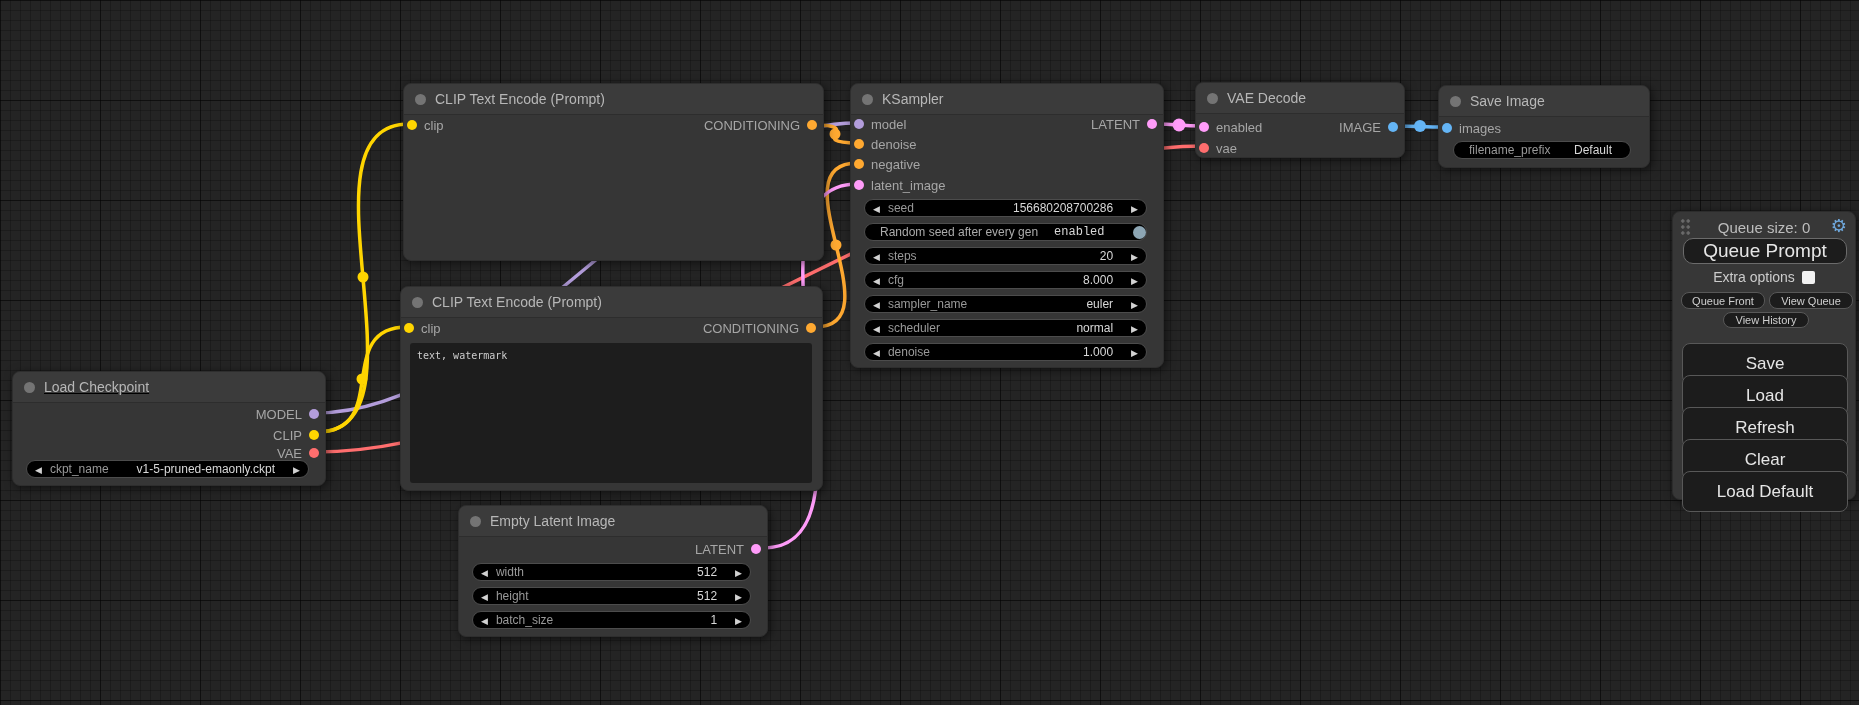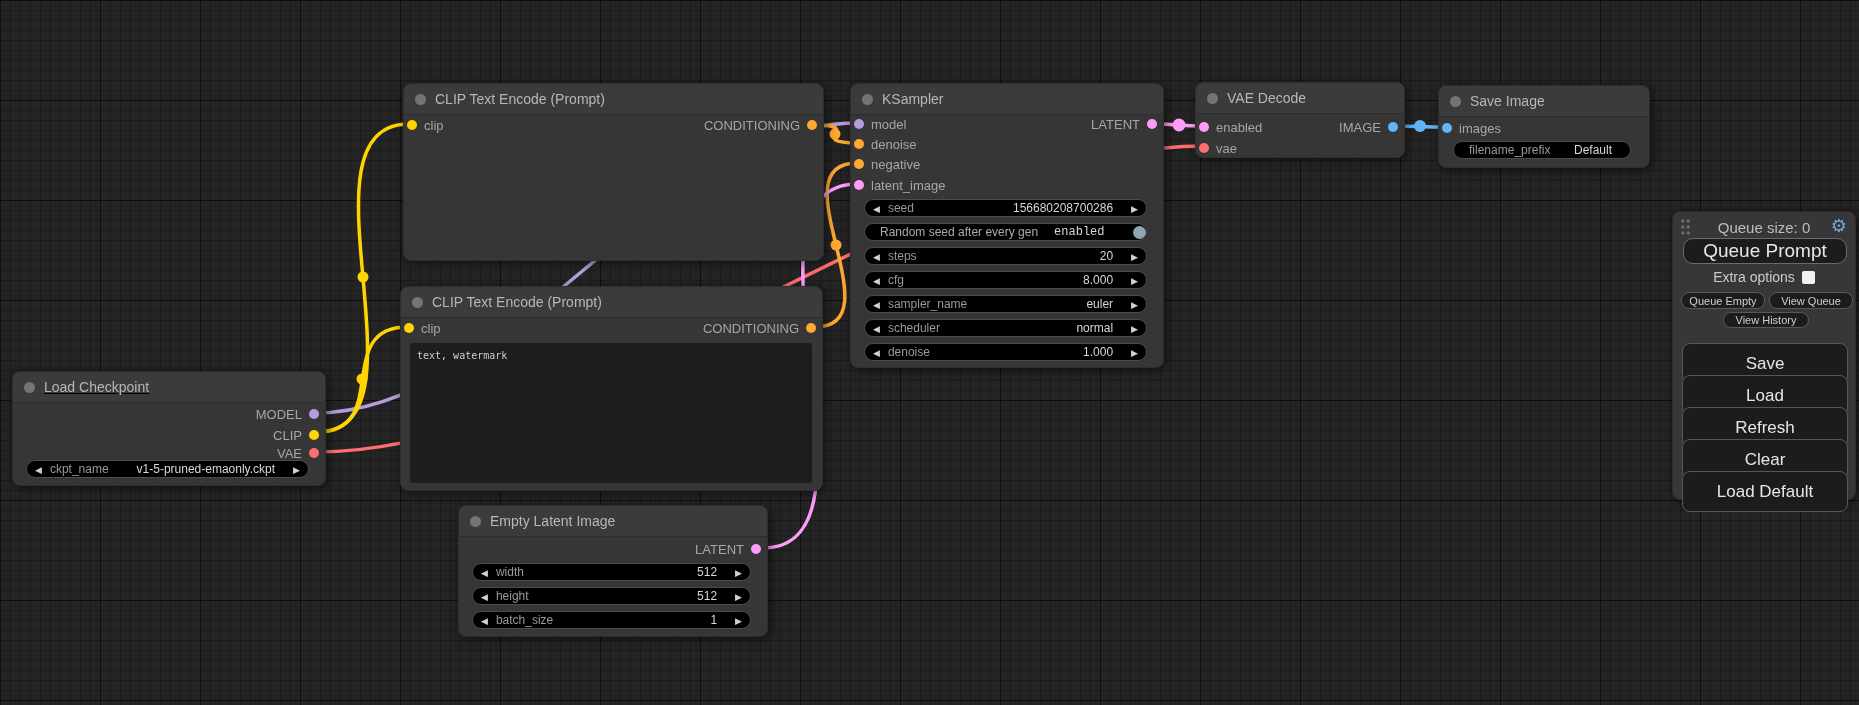--- a/index.html
+++ b/index.html
@@ -307,21 +307,21 @@
 
   <div class="qpanel" style="left:1672px;top:211px;width:184px;height:289px;">
     <span class="qhandle"></span>
     <div class="qsize">Queue size: 0</div>
     <span class="qgear"></span>
     <div class="qbtn big" style="top:26px">Queue Prompt</div>
     <div class="qextra">
       <span>Extra options</span>
       <span class="qcheck"></span>
     </div>
-    <div class="qbtn small" style="left:8px;top:80px;width:84px;">Queue Empty</div>
+    <div class="qbtn small" style="left:8px;top:80px;width:84px;">Queue Front</div>
     <div class="qbtn small" style="left:96px;top:80px;width:84px;">View Queue</div>
     <div class="qbtn small" style="left:50px;top:100px;width:86px;height:16px;">View History</div>
     <div class="qbtn mid" style="top:131px">Save</div>
     <div class="qbtn mid" style="top:163px">Load</div>
     <div class="qbtn mid" style="top:195px">Refresh</div>
     <div class="qbtn mid" style="top:227px">Clear</div>
     <div class="qbtn mid" style="top:259px">Load Default</div>
   </div>
 
 </div>

